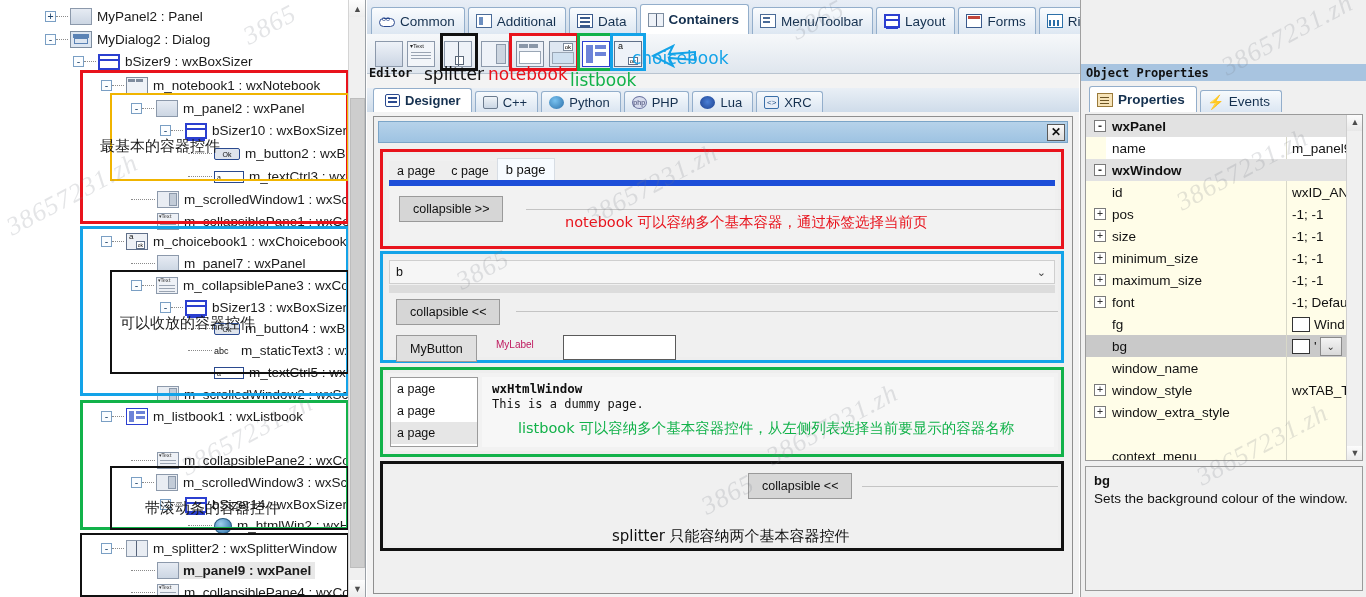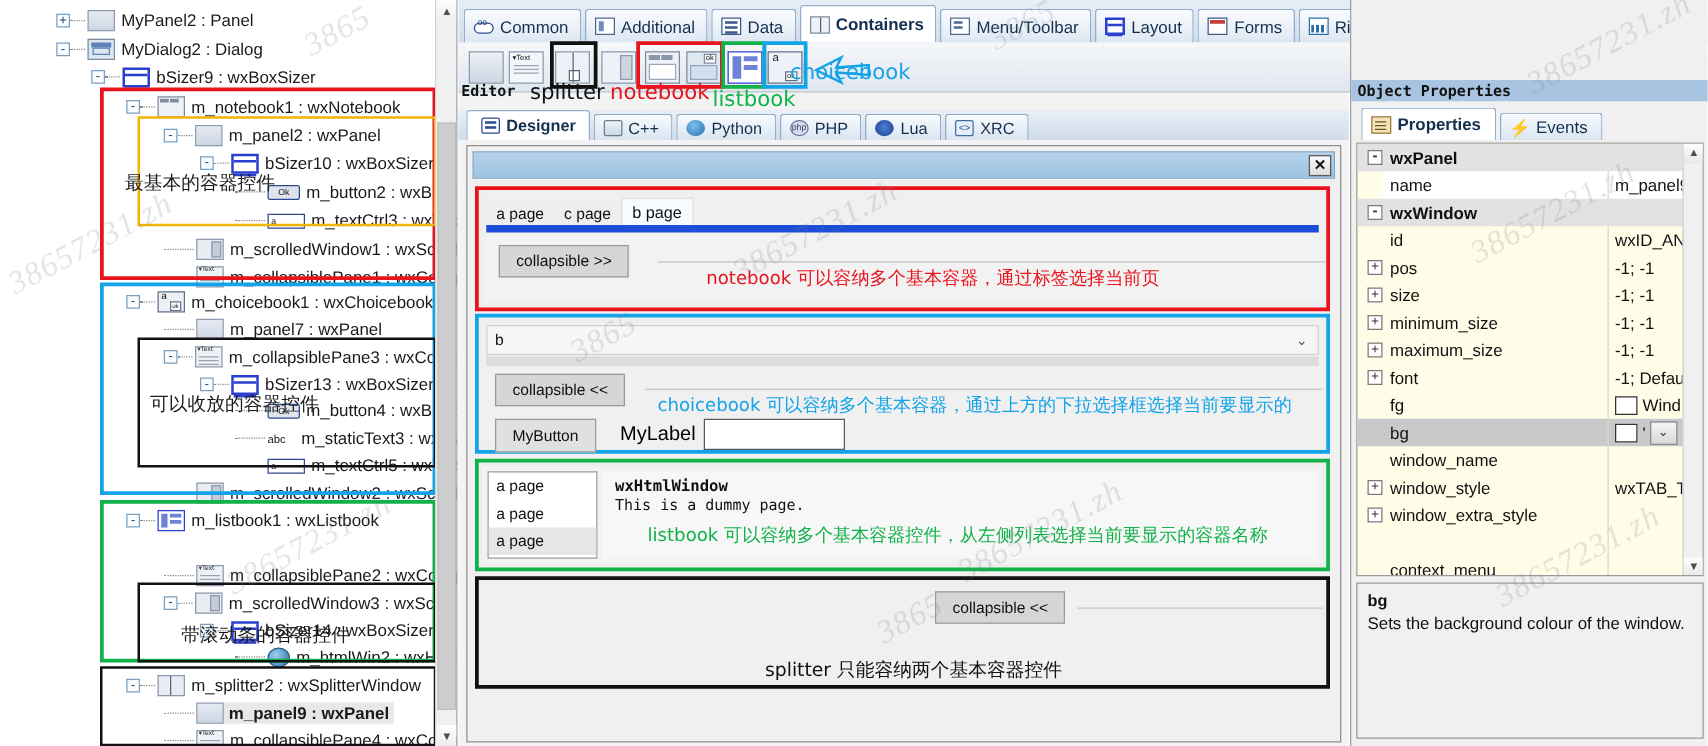--- a/index.html
+++ b/index.html
@@ -274,21 +274,21 @@
   .lb-item { height:22px; font-size:12.5px; color:#111; display:flex; align-items:center; padding-left:6px; }
   .lb-item.sel { background:#e6e6e6; }
   .lb-content { position:absolute; left:96px; top:4px; right:4px; bottom:4px; background:#f7f7f7; }
   .html-title { font-family:"DejaVu Sans Mono", monospace; font-weight:bold; font-size:12.5px; color:#111; }
   .html-body { font-family:"DejaVu Sans Mono", monospace; font-size:12px; color:#111; }
 
   .mini-btn {
     position:absolute; height:27px; padding:0 13px; background:#e0e0e0; border:1px solid #9a9a9a;
     font-size:12.5px; color:#111; display:flex; align-items:center; justify-content:center;
   }
-  .mini-lbl { position:absolute; font-size:16px; color:#000000; }
+  .mini-lbl { position:absolute; font-size:10px; color:#be185d; }
   .mini-input { position:absolute; background:#fff; border:1px solid #5a5a5a; }
 
   
   #props {
     position: absolute; left: 1080px; top: 0; width: 286px; height: 597px;
     background: #f0f0f0; z-index: 6;
     border-left: 1px solid #a0a0a0;
   }
   #props-title {
     position:absolute; left:0; top:64px; width:286px; height:17px;
@@ -644,21 +644,20 @@
 
       <div class="sec" id="sec-choicebook" style="top: 134px; height: 112px; border: 3px solid rgb(19, 163, 232);">
         <div class="sec-inner" style="background:#f0f0f0;">
           <div class="cb-combo">
             <span>b</span>
             <span class="cb-arrow">⌄</span>
           </div>
           <div style="position:absolute;left:3px;top:28px;right:3px;height:8px;background:#dcdcdc;"></div>
           <div class="collapse-btn" style="left:10px;top:42px;">collapsible &lt;&lt;</div>
           <div class="collapse-rule" style="left:130px;top:54px;width:542px;"></div>
-          <div class="anno" id="anno-choicebook" style="left: 140px; top: 58px; color: rgb(19, 163, 232);">choicebook 可以容纳多个基本容器，通过上方的下拉选择框选择当前要显示的</div>
           <div class="mini-btn" style="left:10px;top:78px;">MyButton</div>
           <div class="mini-lbl" style="left:110px;top:82px;">MyLabel</div>
           <div class="mini-input" style="left:177px;top:78px;width:113px;height:25px;" title=""></div>
         </div>
       </div>
 
       <div class="sec" id="sec-listbook" style="top: 250px; height: 90px; border: 3px solid rgb(18, 178, 74);">
         <div class="sec-inner" style="background:#f2f2f2;">
           <div class="lb-list" id="lb-items">
               <div class="lb-item">a page</div>

